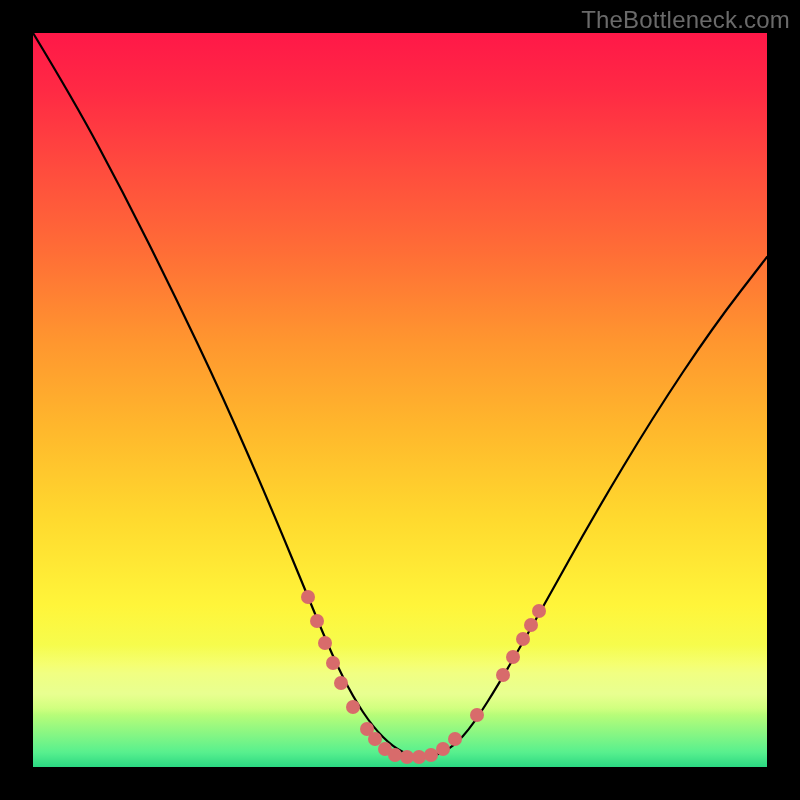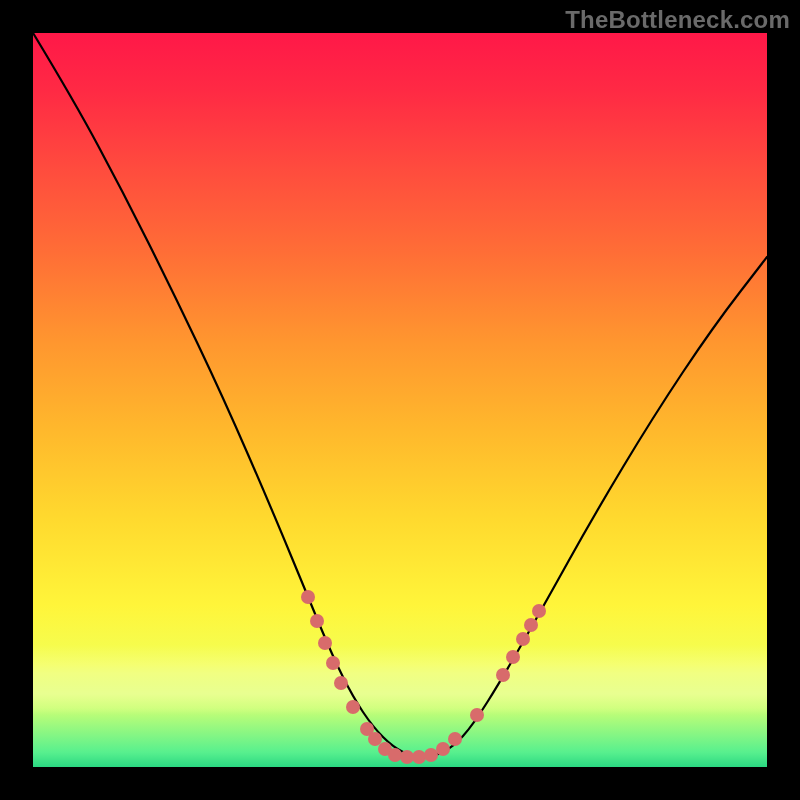--- a/index.html
+++ b/index.html
@@ -48,21 +48,21 @@
       rgba(255,255,200,0.35) 40%,
       rgba(255,255,190,0.45) 70%,
       rgba(255,255,200,0) 100%);
   }
   .watermark {
     position: absolute;
     top: 6px;
     right: 10px;
     font-family: Arial, Helvetica, sans-serif;
     font-size: 24px;
-    font-weight: 700;
+    font-weight: 400;
     color: #6a6a6a;
     letter-spacing: 0.2px;
   }
   svg.curve {
     position: absolute;
     left: 0;
     top: 0;
     width: 734px;
     height: 734px;
   }

